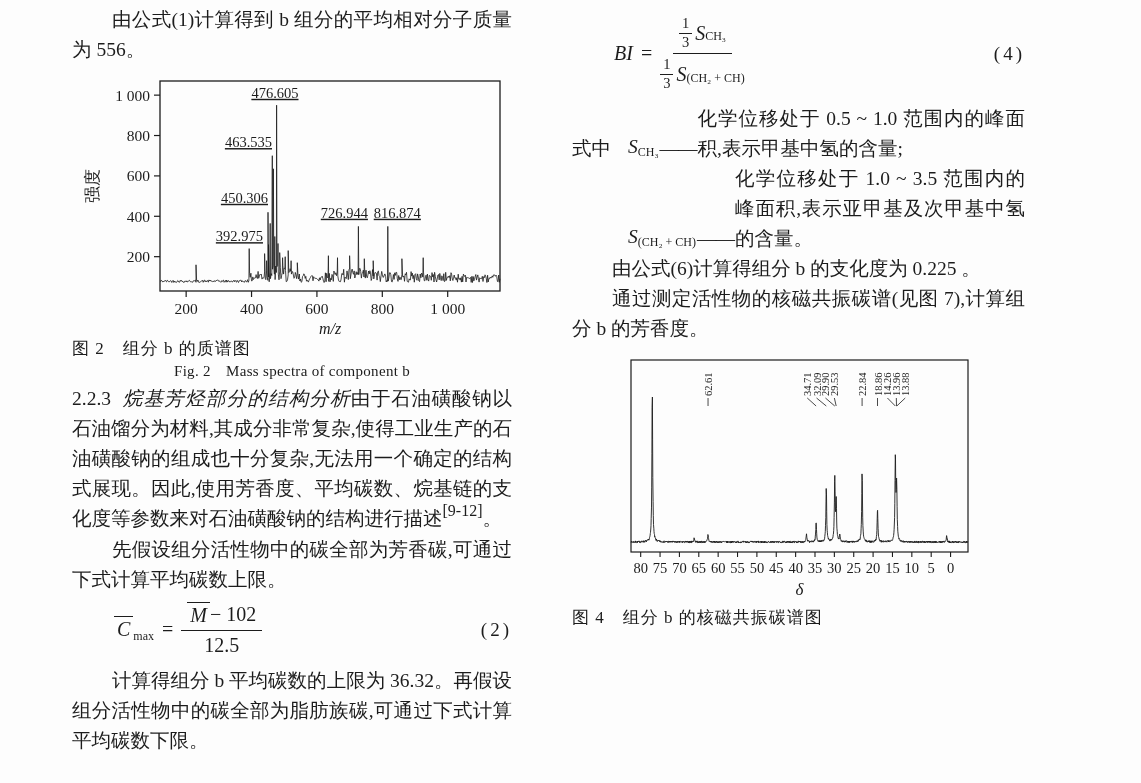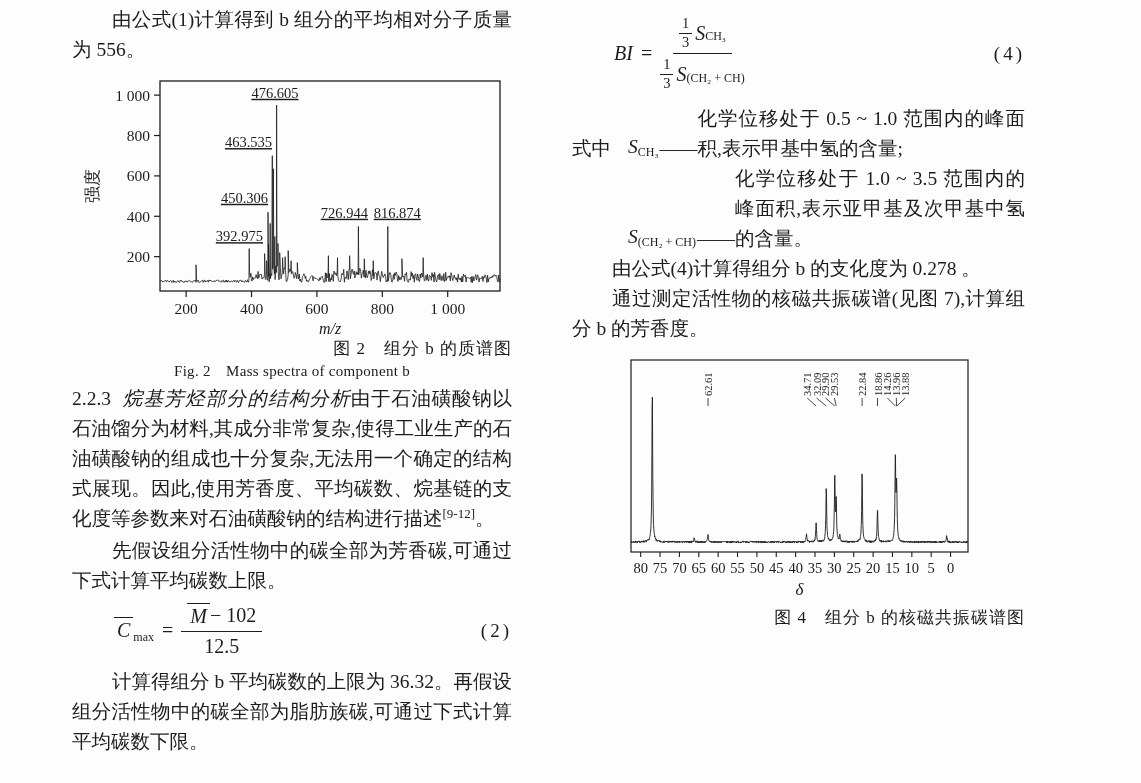--- a/index.html
+++ b/index.html
@@ -3,27 +3,27 @@
 <meta charset="utf-8">
 <style>
   *{margin:0;padding:0;box-sizing:border-box}
   html,body{width:1141px;height:783px}
   body{background:#fdfdfd;font-family:"Liberation Serif","DejaVu Serif",serif;color:#1c1c1c;position:relative;overflow:hidden}
   .col{position:absolute;top:0}
   .col-left{left:72px;width:440px;padding-top:5px}
   .col-right{left:572px;width:453px;padding-top:6px}
   .body{font-size:19.5px;line-height:30px;text-align:justify;text-justify:inter-ideograph}
   .indent{text-indent:2.05em}
-  sup.sup{font-size:13px;vertical-align:baseline;position:relative;top:-0.55em}
+  sup.sup{font-size:16px;vertical-align:baseline;position:relative;top:-0.55em}
   sub.eq-sub{font-size:12px;vertical-align:baseline;position:relative;top:0.32em}
   .sec-num{margin-right:11px}
   .sec-title{font-style:italic;letter-spacing:0.5px}
   .fig{margin:8px 0 2px;text-align:center}
   .fig svg{display:block;margin:0 auto}
-  .cap-zh{font-size:17px;line-height:25px;margin-top:1px;letter-spacing:1px;text-align:right}
+  .cap-zh{font-size:17px;line-height:25px;margin-top:1px;letter-spacing:1px;text-align:left}
   .cap-en{font-size:15px;line-height:21px;letter-spacing:0.3px}
   .equation{display:flex;align-items:center;font-size:20px;margin:7px 0 9px}
   .eq-main{display:inline-flex;align-items:center;margin-left:42px}
   .eq-rel{margin:0 8px}
   .eq-tag{margin-left:auto;font-size:19px;letter-spacing:3px}
   .var{font-style:italic}
   .ovl{border-top:1.6px solid #1c1c1c;padding:1px 3px 0}
   .frac{display:inline-flex;flex-direction:column;align-items:center;vertical-align:middle}
   .fr-top{border-bottom:1.6px solid #1c1c1c;padding:0 6px 3px;display:inline-flex;align-items:center;justify-content:center}
   .fr-bot{padding-top:3px;display:inline-flex;align-items:center;justify-content:center}
@@ -144,21 +144,21 @@
         <span class="w-dash">——</span>
         <span class="w-def">化学位移处于 0.5 ~ 1.0 范围内的峰面积,表示甲基中氢的含量;</span>
       </div>
       <div class="where-row r2">
         <span class="w-term"><span class="var">S</span><sub class="eq-sub">(CH₂ + CH)</sub></span>
         <span class="w-dash">——</span>
         <span class="w-def">化学位移处于 1.0 ~ 3.5 范围内的峰面积,表示亚甲基及次甲基中氢的含量。</span>
       </div>
     </div>
 
-    <p class="body indent">由公式(4)计算得组分 b 的支化度为 0.278 。</p>
+    <p class="body indent">由公式(6)计算得组分 b 的支化度为 0.225 。</p>
     <p class="body indent">通过测定活性物的核磁共振碳谱(见图 7),计算组分 b 的芳香度。</p>
 
     <figure class="fig" style="margin-top:10px">
       <svg width="352" height="250" viewBox="0 0 352 250">
           <rect x="8" y="6" width="337" height="192" fill="none" stroke="#1c1c1c" stroke-width="1.2"></rect>
           <line x1="17.683908045977013" y1="198" x2="17.683908045977013" y2="203" stroke="#1c1c1c" stroke-width="1.1"></line>
           <text x="17.683908045977013" y="219" font-size="14.5" text-anchor="middle" fill="#1c1c1c" font-family="&quot;Liberation Serif&quot;,&quot;DejaVu Serif&quot;,serif">80</text>
           <line x1="37.05172413793103" y1="198" x2="37.05172413793103" y2="203" stroke="#1c1c1c" stroke-width="1.1"></line>
           <text x="37.05172413793103" y="219" font-size="14.5" text-anchor="middle" fill="#1c1c1c" font-family="&quot;Liberation Serif&quot;,&quot;DejaVu Serif&quot;,serif">75</text>
           <line x1="56.41954022988505" y1="198" x2="56.41954022988505" y2="203" stroke="#1c1c1c" stroke-width="1.1"></line>

